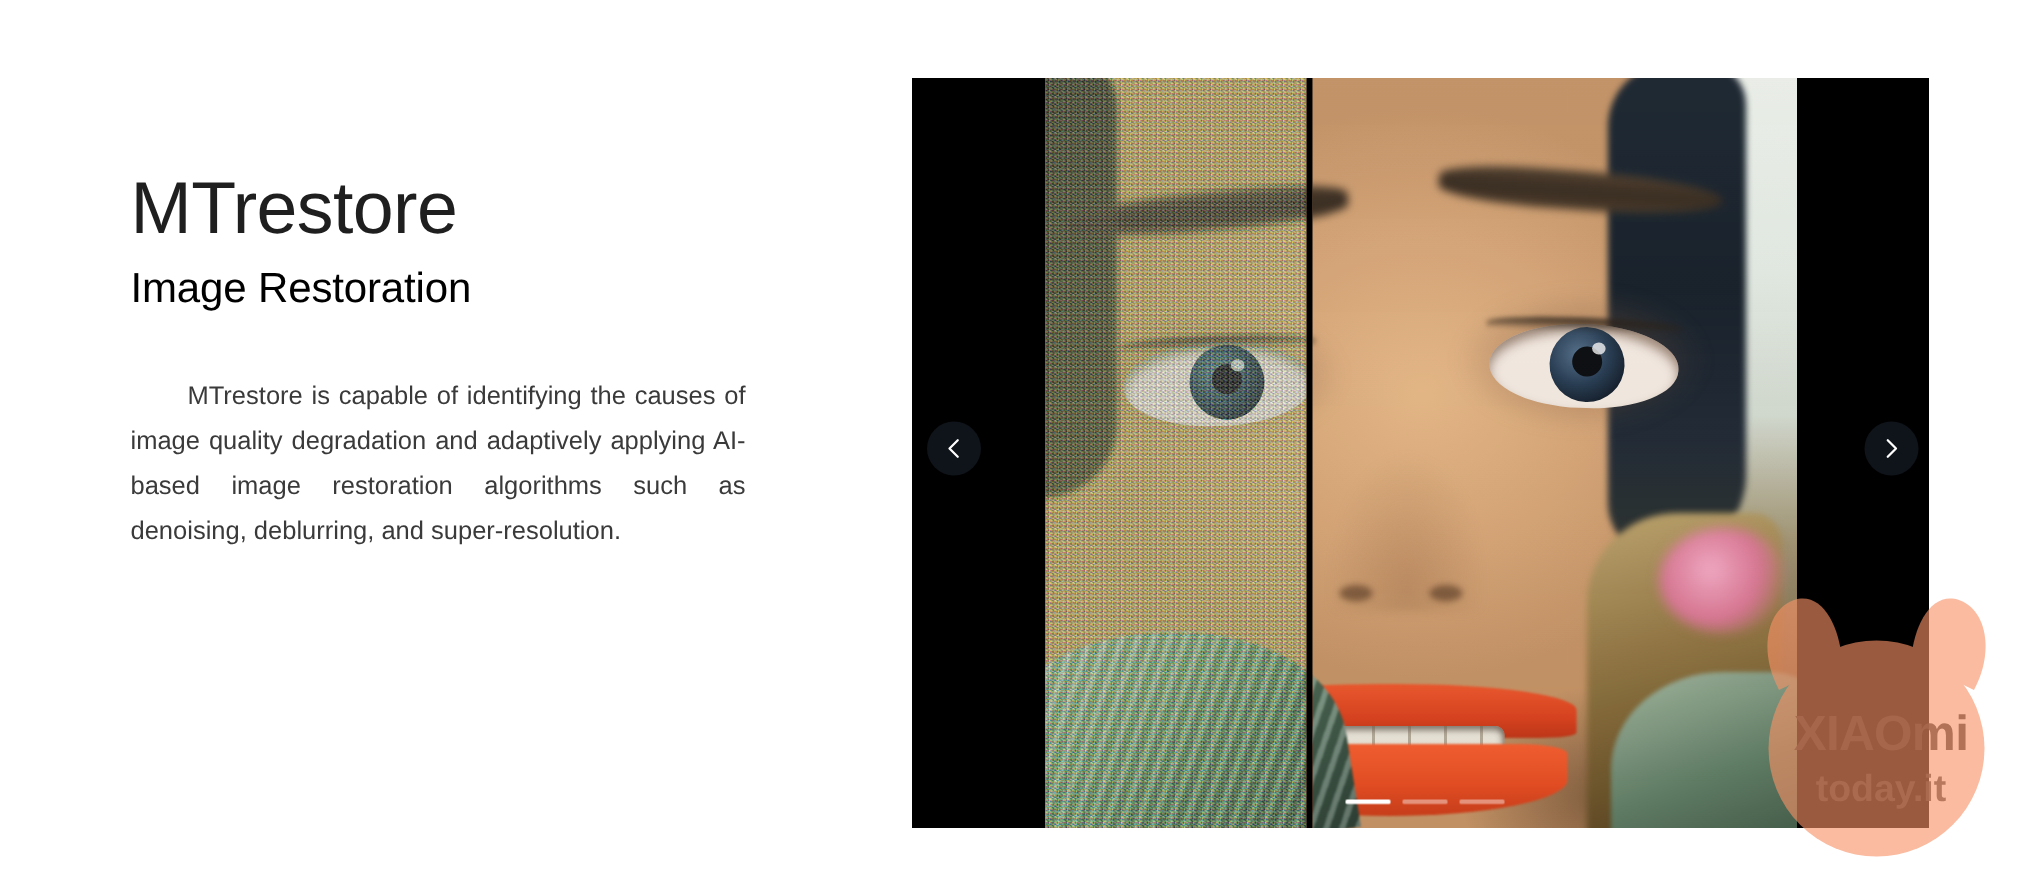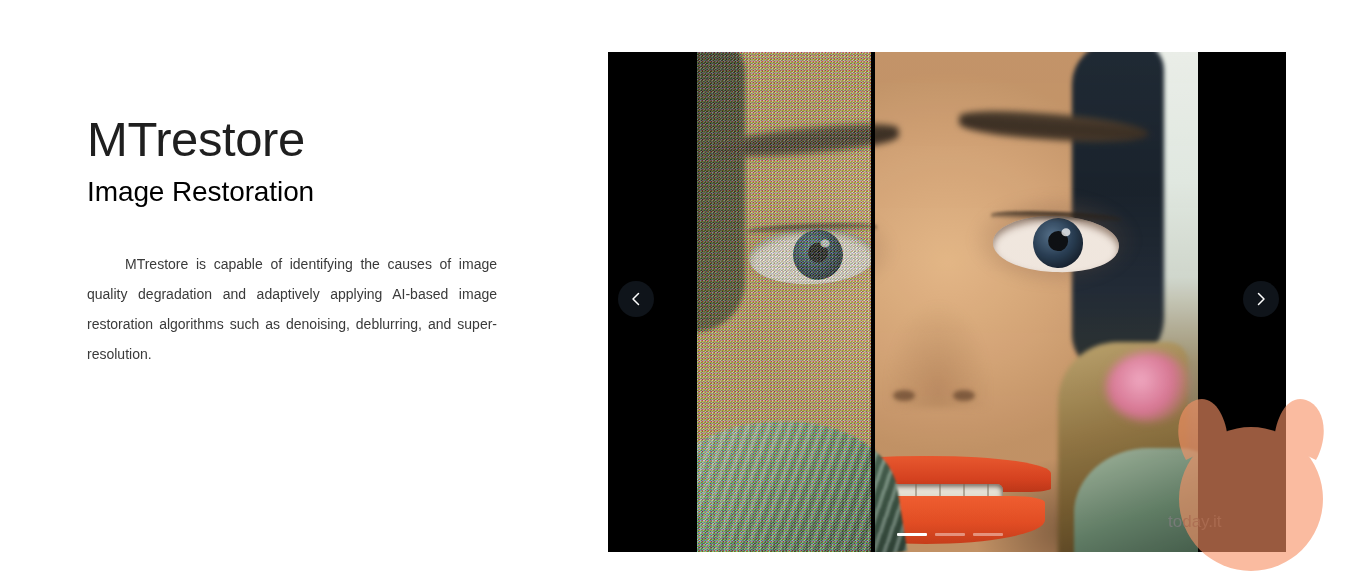--- a/index.html
+++ b/index.html
@@ -41,21 +41,21 @@
     font-weight: 400;
     line-height: 1.25;
     color: #000000;
     margin-top: 7px;
     letter-spacing: -0.1px;
   }
 
   .feature-desc {
     margin-top: 40px;
     width: 410px;
-    font-size: 14px;
+    font-size: 17px;
     line-height: 30px;
     color: #3a3a3a;
     text-align: justify;
     text-indent: 38px;
     text-justify: inter-word;
   }
 
   
   .media-panel {
     position: absolute;
@@ -360,23 +360,23 @@
     font-weight: 700;
     letter-spacing: -0.5px;
     color: rgba(120,120,120,.88);
     mix-blend-mode: luminosity;
   }
   .wm-text .lower { text-transform: lowercase; }
   .wm-sub {
     position: absolute;
     left: 20px; top: 130px;
     width: 172px;
-    text-align: left;
-    font-size: 17px;
-    font-weight: 400;
+    text-align: center;
+    font-size: 25px;
+    font-weight: 700;
     color: rgba(125,125,125,.85);
     mix-blend-mode: luminosity;
   }
 </style>
 </head>
 <body>
 
 <div id="page">
 
   <div class="text-col">
@@ -488,16 +488,19 @@
   <div class="watermark">
     <span class="wm-logo">
       <svg width="206" height="203" viewBox="0 0 206 203" fill="none">
 
         <path d="M38 78 C24 52 30 24 48 18 C66 12 78 34 80 58 Z" fill="#f79267"></path>
         <path d="M168 78 C182 52 176 24 158 18 C140 12 128 34 126 58 Z" fill="#f79267"></path>
 
         <circle cx="103" cy="117" r="72" fill="#f79267"></circle>
       </svg>
     </span>
+    <div class="wm-text">
+      <span>XIAO</span><span class="lower">mi</span>
+    </div>
     <div class="wm-sub">today.it</div>
   </div>
 
 </div>
 
 </body></html>

